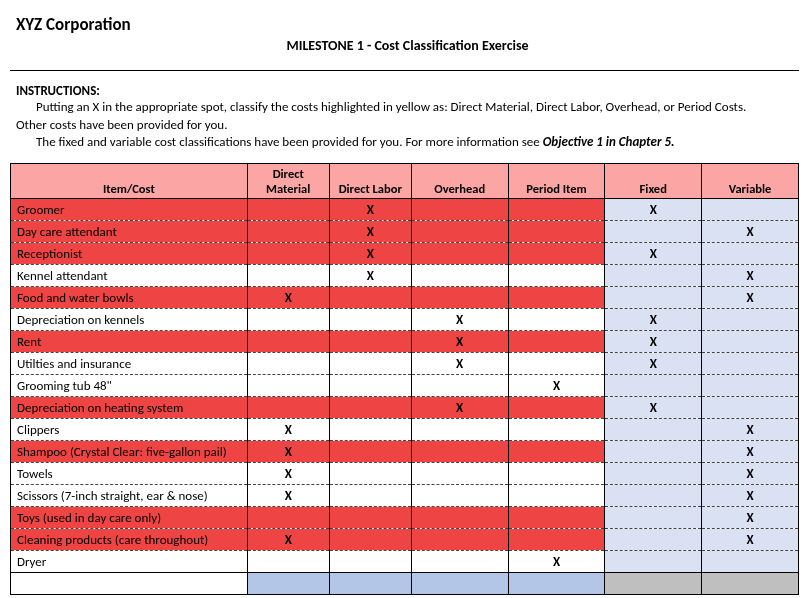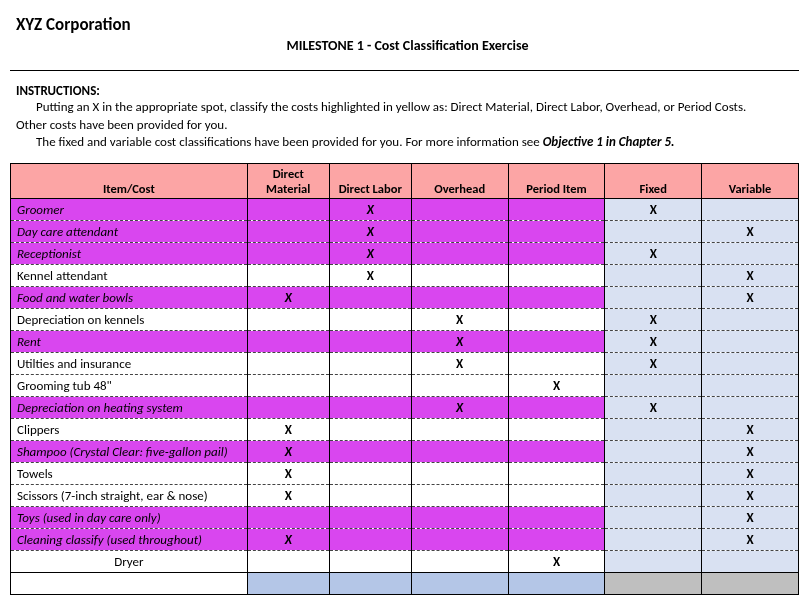--- a/index.html
+++ b/index.html
@@ -37,22 +37,22 @@
     border-bottom: 1px dashed #444;
     padding: 2px 6px;
     height: 22px;
     font-size: 13px;
     text-align: center;
     vertical-align: middle;
     overflow: hidden;
     white-space: nowrap;
   }
   table.grid td.item { text-align: left; }
-  table.grid tbody tr:last-child td { border-bottom: 1px solid #000; text-align: center; }
-  .hl { background: #d946ef; font-style: italic; }
+  table.grid tbody tr:last-child td { border-bottom: 1px solid #000; }
+  .hl { background: #ef4444; }
   .blue { background: #d9e1f2; }
   .x { font-weight: bold; font-family: Calibri, Arial, sans-serif; }
   tfoot td { height: 10px; border-top: 1px solid #000; border-bottom: none; padding:0; }
   tfoot td.blue2 { background: #b4c6e7; }
   tfoot td.gray { background: #bfbfbf; }
   
   col.c-item { width: 225px; }
   col.c-dm, col.c-dl { width: 78px; }
   col.c-oh, col.c-pc { width: 92px; }
   col.c-fx, col.c-var { width: 92px; }
@@ -224,21 +224,21 @@
       <tr>
         <td class="item hl">Toys (used in day care only)</td>
         <td class="hl"></td>
         <td class="hl"></td>
         <td class="hl"></td>
         <td class="hl"></td>
         <td class="blue"></td>
         <td class="blue"><span class="x">X</span></td>
       </tr>
       <tr>
-        <td class="item hl">Cleaning classify (used throughout)</td>
+        <td class="item hl">Cleaning products (care throughout)</td>
         <td class="hl"><span class="x">X</span></td>
         <td class="hl"></td>
         <td class="hl"></td>
         <td class="hl"></td>
         <td class="blue"></td>
         <td class="blue"><span class="x">X</span></td>
       </tr>
       <tr>
         <td class="item">Dryer</td>
         <td class=""></td>

